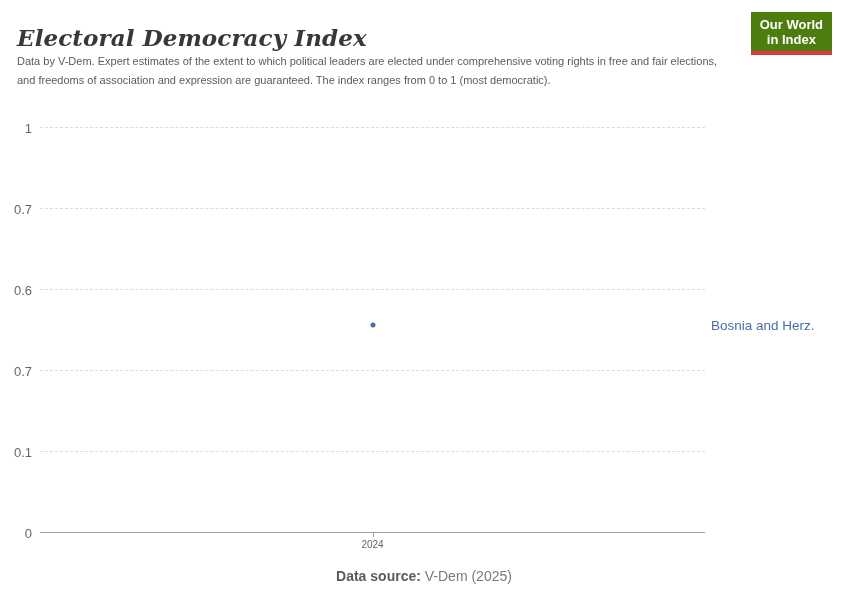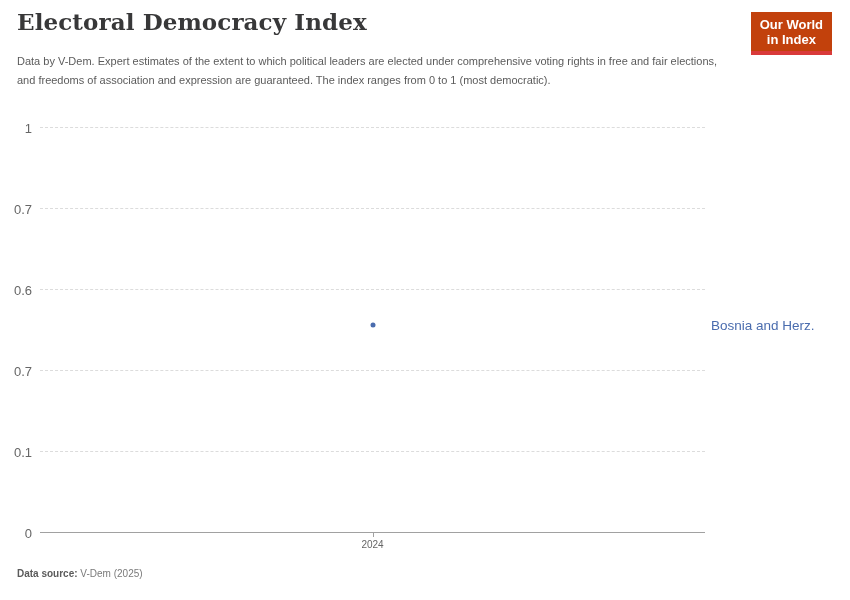--- a/index.html
+++ b/index.html
@@ -5,36 +5,37 @@
   html,body{margin:0;padding:0;background:#fff;}
   .page{
     position:relative;
     width:850px;height:600px;
     background:#ffffff;
     font-family:"Liberation Sans","DejaVu Sans",sans-serif;
     overflow:hidden;
   }
   
   .title{
-    position:absolute;left:17px;top:8px;
+    position:absolute;left:17px;top:24px;
     margin:0;
     font-family:"DejaVu Serif","Liberation Serif",serif;
     font-size:23px;font-weight:700;
     color:#383839;
     letter-spacing:0.1px;
+    font-style:italic;
   }
   .subtitle{
     position:absolute;left:17px;top:52px;
     margin:0;width:720px;
     font-size:11px;line-height:18.5px;
     color:#5b5b5b;
   }
   .logo{
     position:absolute;top:12px;right:18px;
-    background:#c2410c;
+    background:#4d7c0f;
     border-bottom:4px solid #d93a3a;
     color:#ffffff;
     font-size:13px;font-weight:700;line-height:15px;
     text-align:center;
     padding:5px 9px 4px 9px;
   }
   .logo span{display:block;}
   
   .plot{
     position:absolute;left:40px;top:127px;
@@ -72,22 +73,22 @@
     transform:translateY(-50%);
     margin-left:6px;
     font-size:13.5px;
     color:#4a6cae;
     white-space:nowrap;
     text-align:center;
   }
   
   .footer{
     position:absolute;left:17px;right:19px;top:568px;
-    display:flex;justify-content:flex-start;align-items:baseline;
-    font-size:10px;color:#7a7a7a;
+    display:flex;justify-content:center;align-items:baseline;
+    font-size:14px;color:#7a7a7a;
   }
   .footer .src-label{font-weight:700;color:#5b5b5b;}
 </style>
 </head>
 <body>
 
 <div class="page">
 
   <h1 class="title">Electoral Democracy Index</h1>
 

